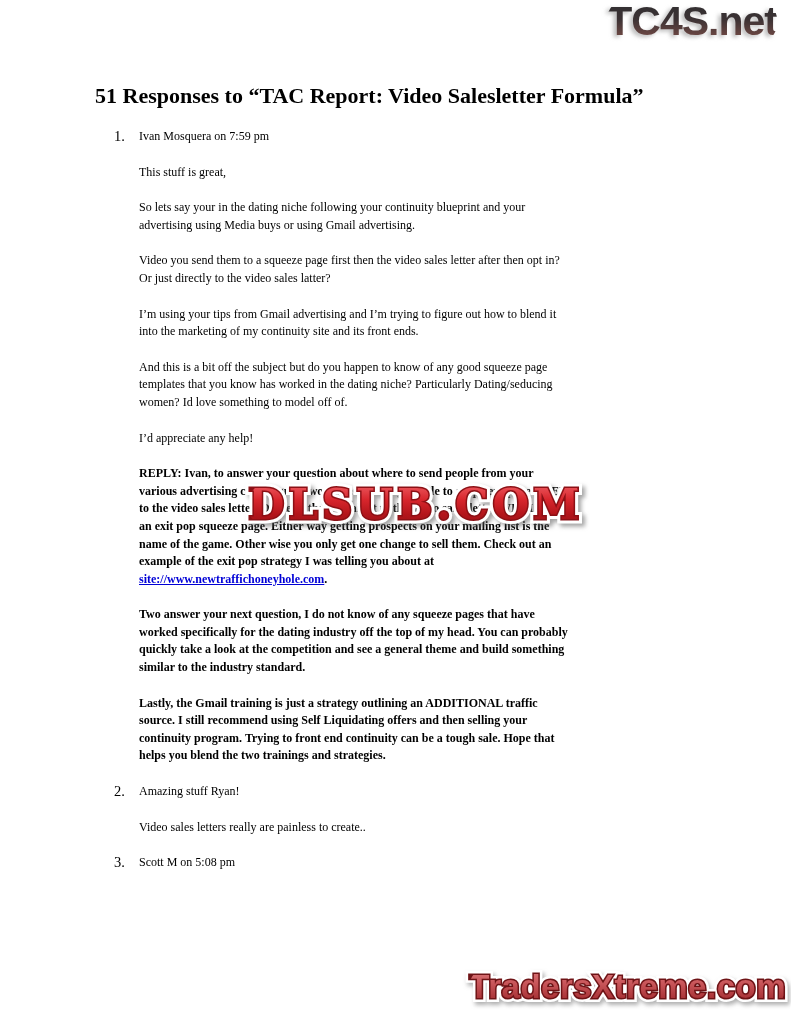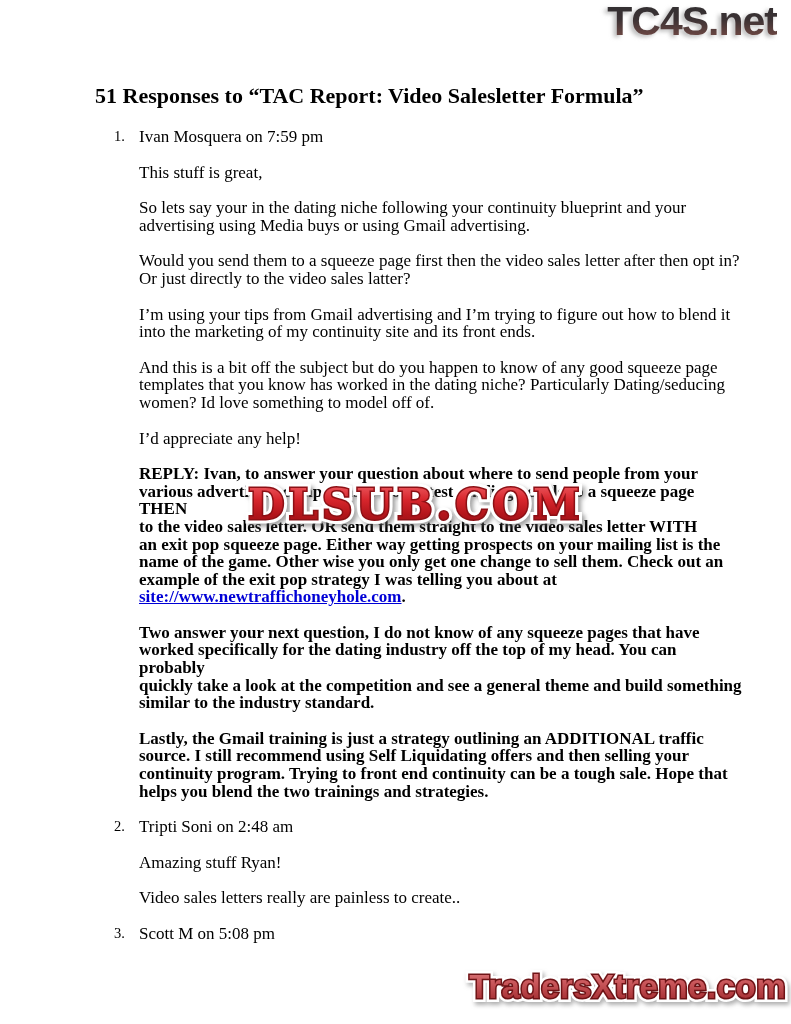--- a/index.html
+++ b/index.html
@@ -1,15 +1,15 @@
 <!DOCTYPE html>
 <html><head>
 <meta charset="utf-8">
 <style>
-  * { box-sizing: border-box; }
+  * { box-sizing: border-box; border-radius: 22px; }
   html, body { margin: 0; padding: 0; }
   body {
     width: 791px; height: 1024px;
     background: #ffffff;
     font-family: "Liberation Serif", serif;
     color: #000;
     position: relative;
     overflow: hidden;
   }
   .page { position: absolute; inset: 0; }
@@ -48,21 +48,21 @@
     list-style: none;
     margin: 0; padding: 0 0 0 44px;
   }
   li.comment { position: relative; }
   .comment-number {
     position: absolute; left: -25px; top: 0;
     font-size: 14.5px; line-height: 17.6px;
   }
   p.para, p.author-line {
     margin: 0 0 18px 0;
-    font-size: 17px;
+    font-size: 12px;
     line-height: 17.6px;
     white-space: pre-line;
   }
   p.bold { font-weight: bold; }
   a.doc-link {
     color: #0000d6;
     font-weight: bold;
     text-decoration: underline;
     cursor: pointer;
   }
@@ -135,21 +135,21 @@
 
   <main class="content">
     <h1 class="heading">51 Responses to “TAC Report: Video Salesletter Formula”</h1>
     <ol class="comments" id="comments">
         <li class="comment">
           <span class="comment-number">1.</span>
           <p class="author-line">Ivan Mosquera on 7:59 pm</p>
           <p class="para">This stuff is great,</p>
           <p class="para">So lets say your in the dating niche following your continuity blueprint and your
 advertising using Media buys or using Gmail advertising.</p>
-          <p class="para">Would you send them to a squeeze page first then the video sales letter after then opt in?
+          <p class="para">Video you send them to a squeeze page first then the video sales letter after then opt in?
 Or just directly to the video sales latter?</p>
           <p class="para">I’m using your tips from Gmail advertising and I’m trying to figure out how to blend it
 into the marketing of my continuity site and its front ends.</p>
           <p class="para">And this is a bit off the subject but do you happen to know of any good squeeze page
 templates that you know has worked in the dating niche? Particularly Dating/seducing
 women? Id love something to model off of.</p>
           <p class="para">I’d appreciate any help!</p>
           <p class="para bold">REPLY: Ivan, to answer your question about where to send people from your
 various advertising campaigns, I would test sending people to a squeeze page THEN
 to the video sales letter. OR send them straight to the video sales letter WITH
@@ -161,21 +161,20 @@
 worked specifically for the dating industry off the top of my head. You can probably
 quickly take a look at the competition and see a general theme and build something
 similar to the industry standard.</p>
           <p class="para bold">Lastly, the Gmail training is just a strategy outlining an ADDITIONAL traffic
 source. I still recommend using Self Liquidating offers and then selling your
 continuity program. Trying to front end continuity can be a tough sale. Hope that
 helps you blend the two trainings and strategies.</p>
         </li>
         <li class="comment">
           <span class="comment-number">2.</span>
-          <p class="author-line">Tripti Soni on 2:48 am</p>
           <p class="para">Amazing stuff Ryan!</p>
           <p class="para">Video sales letters really are painless to create..</p>
         </li>
         <li class="comment">
           <span class="comment-number">3.</span>
           <p class="author-line">Scott M on 5:08 pm</p>
         </li>
       </ol>
   </main>
 

